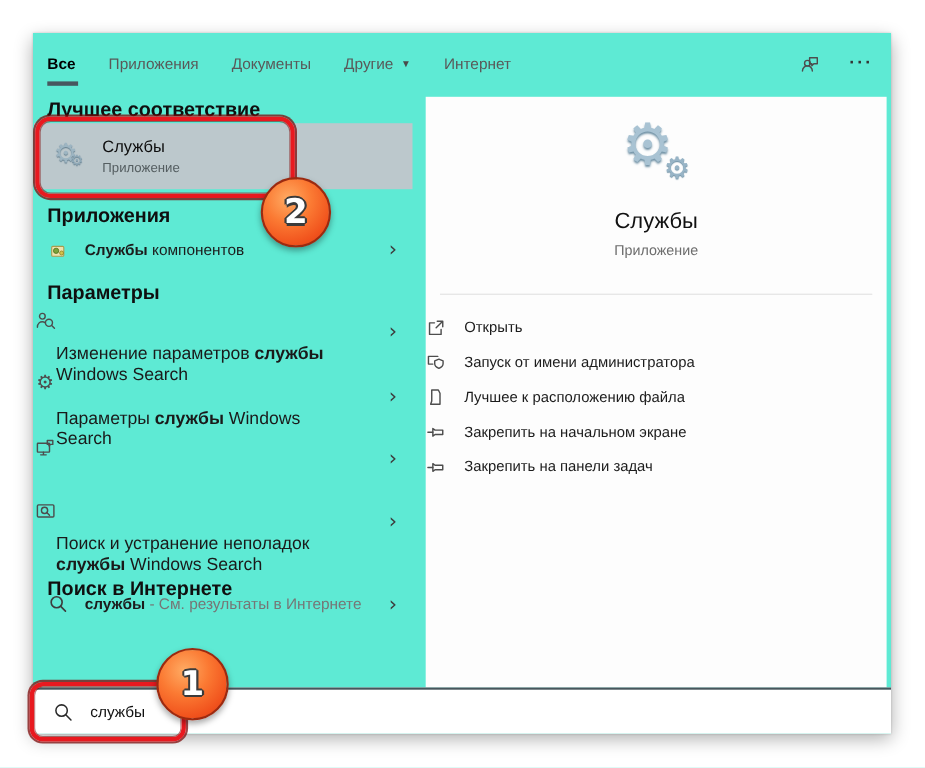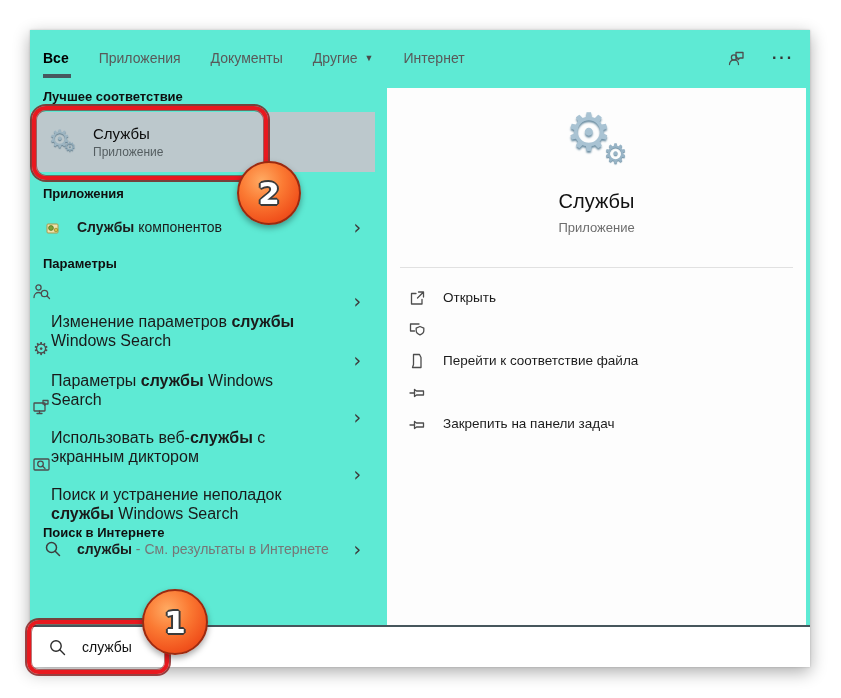--- a/index.html
+++ b/index.html
@@ -25,21 +25,21 @@
   .tab.active::after{
     content:"";position:absolute;left:0;right:-2px;bottom:7px;height:4px;background:#47585f;
   }
   .tab .dd{font-size:9px;margin-left:7px;color:#4a4a4a;}
   .tabbar-right{
     position:absolute;right:16px;top:0;height:55px;display:flex;align-items:center;gap:24px;
   }
   .ellipsis{font-size:16px;letter-spacing:2px;color:#333;font-weight:bold;line-height:10px;}
   
   .section-label{
-    position:absolute;left:13px;font-size:13px;font-weight:bold;color:#0f0f0f;white-space:nowrap;
+    position:absolute;left:13px;font-size:18px;font-weight:bold;color:#0f0f0f;white-space:nowrap;
   }
   .row{
     position:absolute;left:1px;width:344px;display:flex;align-items:center;box-sizing:border-box;
   }
   .row .chev{
     position:absolute;right:14px;font-size:19px;color:#3d3d3d;line-height:1;
     font-family:"DejaVu Sans",sans-serif;
   }
   .best-row{
     top:82px;height:60px;background:#bcc8cc;padding-left:18px;
@@ -64,21 +64,21 @@
   .card{
     position:absolute;left:357px;top:58px;width:419px;height:537px;background:#fdfdfd;
   }
   .biggears{position:relative;width:90px;height:66px;margin:22px auto 0;font-family:"DejaVu Sans",sans-serif;}
   .biggears .g1{position:absolute;left:14px;top:-8px;font-size:52px;color:#a9c3d3;text-shadow:0 2px 2px #6d8fa3;}
   .biggears .g2{position:absolute;left:52px;top:28px;font-size:27px;color:#98b4c6;text-shadow:0 1px 1px #6d8fa3;}
   .card-title{margin-top:14px;text-align:center;font-size:20px;color:#111;}
   .card-sub{margin-top:7px;text-align:center;font-size:13px;color:#6d6d6d;}
   .divider{position:absolute;left:13px;right:13px;top:179px;height:1px;background:#e1e1e1;}
   .actions{position:absolute;left:0;top:194px;right:0;}
-  .action{height:31.5px;display:flex;align-items:center;padding-left:21px;}
+  .action{height:31.5px;display:flex;align-items:center;}
   .action .txt{margin-left:17px;font-size:13.5px;color:#1c1c1c;}
   
   .searchbar{
     position:absolute;left:0;right:0;top:595px;height:42px;background:#ffffff;
     border-top:2px solid #46565c;box-sizing:border-box;display:flex;align-items:center;
   }
   .searchbar .mag{margin-left:18px;flex:none;}
   .search-input{
     border:none;outline:none;background:transparent;margin-left:13px;
     font-size:14px;color:#111;width:300px;font-family:"Liberation Sans",sans-serif;
@@ -191,21 +191,20 @@
   </div>
 
   <div class="row two-line" style="top:366px;">
     <span class="icon16" style="margin-top:2px;">
       <svg width="19" height="19" viewBox="0 0 19 19">
         <rect class="oline" x="2" y="5" width="11" height="8" rx="0.5"></rect>
         <path class="oline" d="M7.5 13 v2 M5 15.5 h5"></path>
         <path class="oline" d="M11 2.5 h5 v3.5 h-2.2 l-1.3 1.3 v-1.3 h-1.5 z"></path>
       </svg>
     </span>
-    <span class="txt"><span>Использовать веб-</span><span class="bold">службы</span><span> с экранным диктором</span></span>
     <span class="chev">›</span>
   </div>
 
   <div class="row two-line" style="top:423px;">
     <span class="icon16" style="margin-top:2px;">
       <svg width="19" height="19" viewBox="0 0 19 19">
         <rect class="oline" x="2" y="4" width="15" height="11" rx="1"></rect>
         <circle class="oline" cx="8.5" cy="9" r="2.8"></circle>
         <path class="oline" d="M10.5 11 l2.5 2.5"></path>
       </svg>
@@ -246,36 +245,38 @@
         </span>
         <span class="txt">Открыть</span>
       </div>
       <div class="action">
         <span>
           <svg width="18" height="18" viewBox="0 0 18 18">
             <path class="oline" d="M2.5 4 H11 M2.5 4 V11 H6.5"></path>
             <path class="oline" d="M12 6.5 l3.8 1.6 v2.6 c0 2.6-3.8 4.2-3.8 4.2 s-3.8-1.6-3.8-4.2 V8.1 z"></path>
           </svg>
         </span>
+        <span class="txt">Запуск от имени администратора</span>
       </div>
       <div class="action">
         <span>
           <svg width="18" height="18" viewBox="0 0 18 18">
             <path class="oline" d="M5.5 2.5 h6 l1.5 3 v10 h-8.5 l1-3 z"></path>
           </svg>
         </span>
-        <span class="txt">Перейти к соответствие файла</span>
+        <span class="txt">Лучшее к расположению файла</span>
       </div>
       <div class="action">
         <span>
           <svg width="18" height="18" viewBox="0 0 18 18">
             <path class="oline" d="M2 10 h4.5"></path>
             <path class="oline" d="M6.5 6.5 v7 l2-1.5 h7 v-4 h-7 z"></path>
           </svg>
         </span>
+        <span class="txt">Закрепить на начальном экране</span>
       </div>
       <div class="action">
         <span>
           <svg width="18" height="18" viewBox="0 0 18 18">
             <path class="oline" d="M2 10 h4.5"></path>
             <path class="oline" d="M6.5 6.5 v7 l2-1.5 h7 v-4 h-7 z"></path>
           </svg>
         </span>
         <span class="txt">Закрепить на панели задач</span>
       </div>

